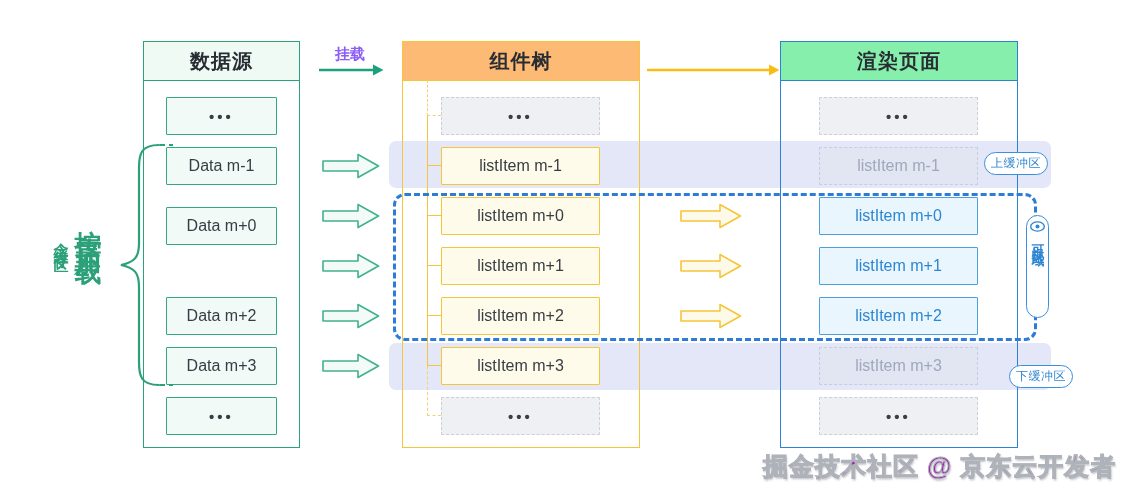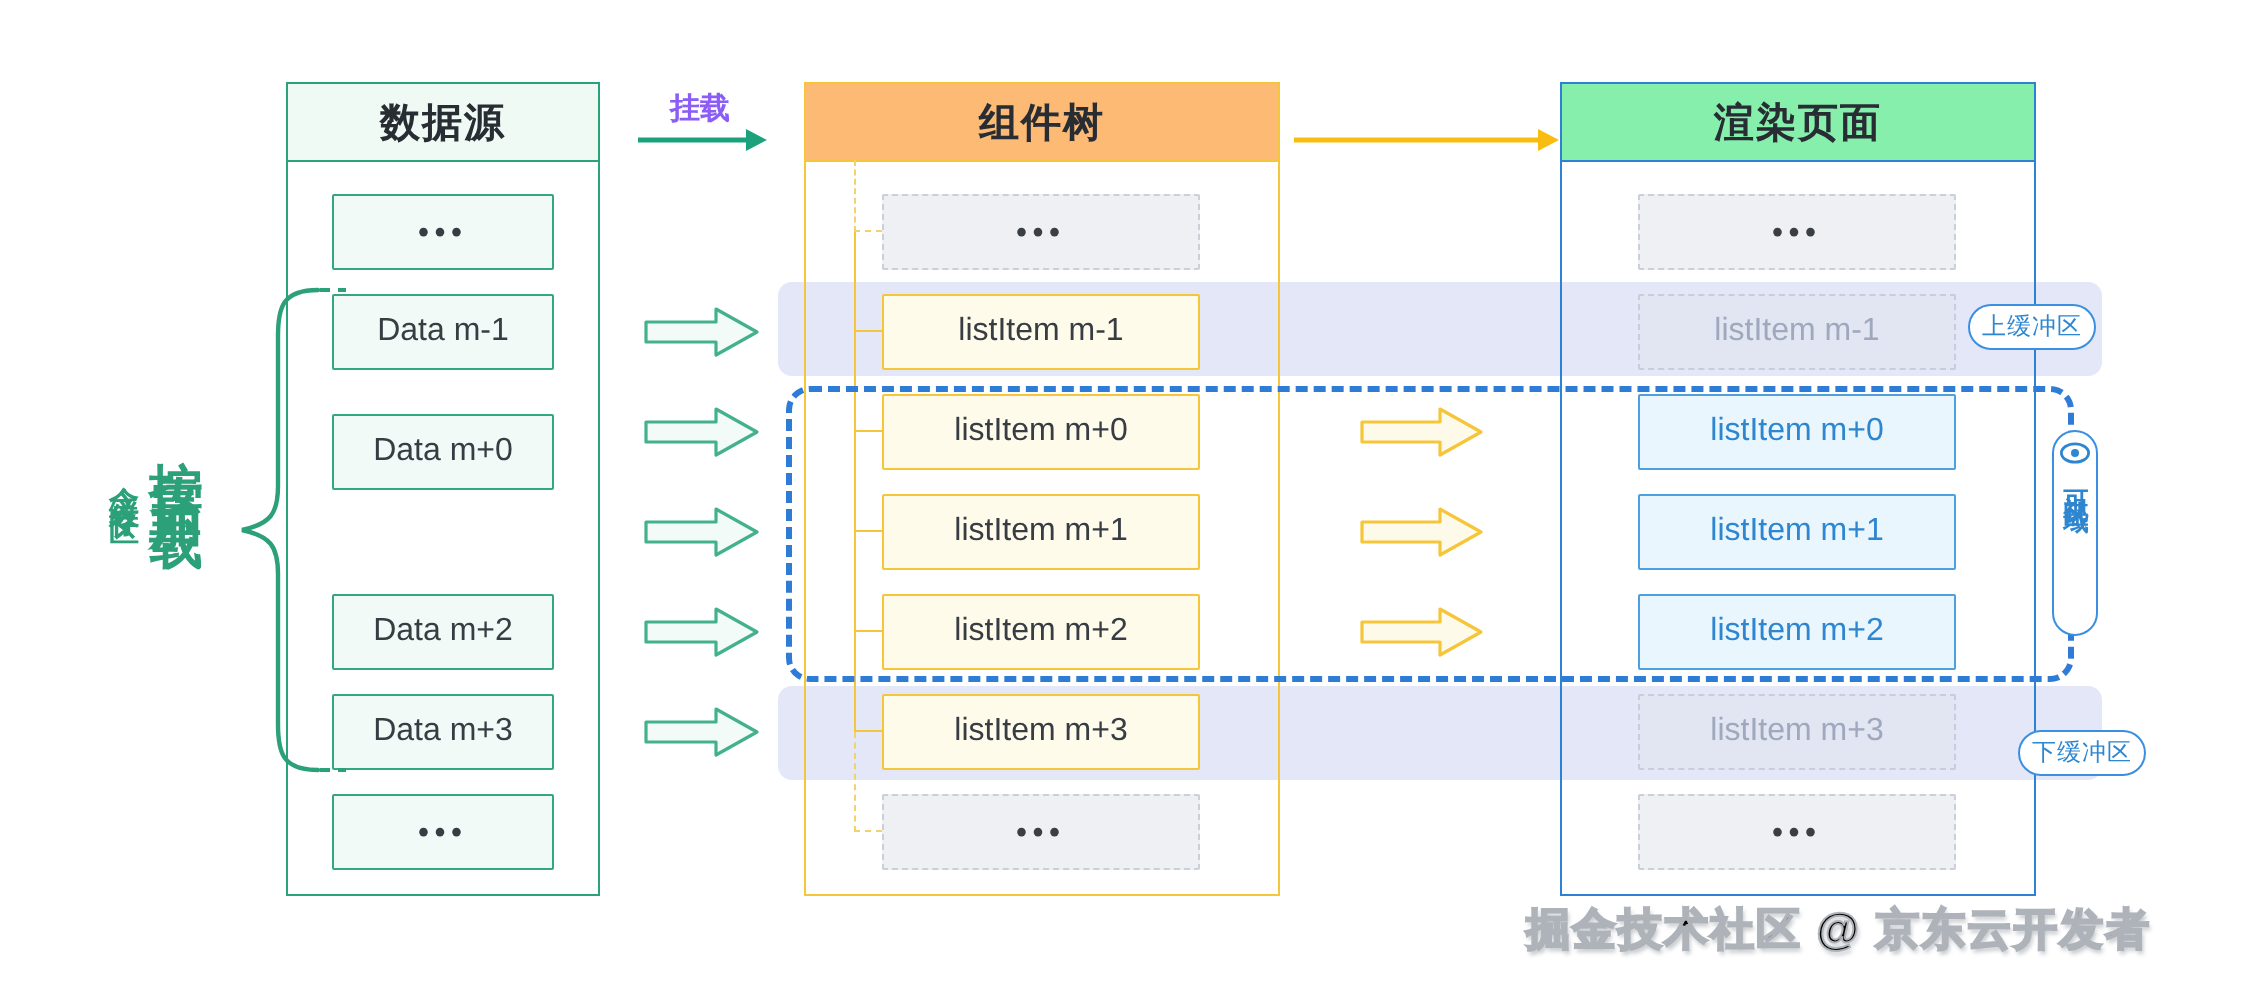--- a/index.html
+++ b/index.html
@@ -67,21 +67,21 @@
     writing-mode:vertical-rl;text-orientation:upright;color:#2BA079;
     font-size:27px;font-weight:700;letter-spacing:9px;z-index:5;line-height:1;
   }
   .anno-secondary{
     writing-mode:vertical-rl;text-orientation:upright;color:#2BA079;
     font-size:15px;font-weight:600;letter-spacing:5px;z-index:5;line-height:1;
   }
 
   
   .watermark{
-    font-size:22px;font-weight:700;color:#000000;letter-spacing:1px;z-index:7;white-space:nowrap;
+    font-size:25px;font-weight:700;color:#a21caf;letter-spacing:1px;z-index:7;white-space:nowrap;
     -webkit-text-stroke:1px #AEB3BA;
     text-shadow:1px 2px 2px rgba(120,125,132,0.45);
   }
 </style>
 </head>
 <body>
 
 <div class="stage">
 
   <div class="abs band" style="left:389px;top:141px;width:662px;height:47px;"></div>

